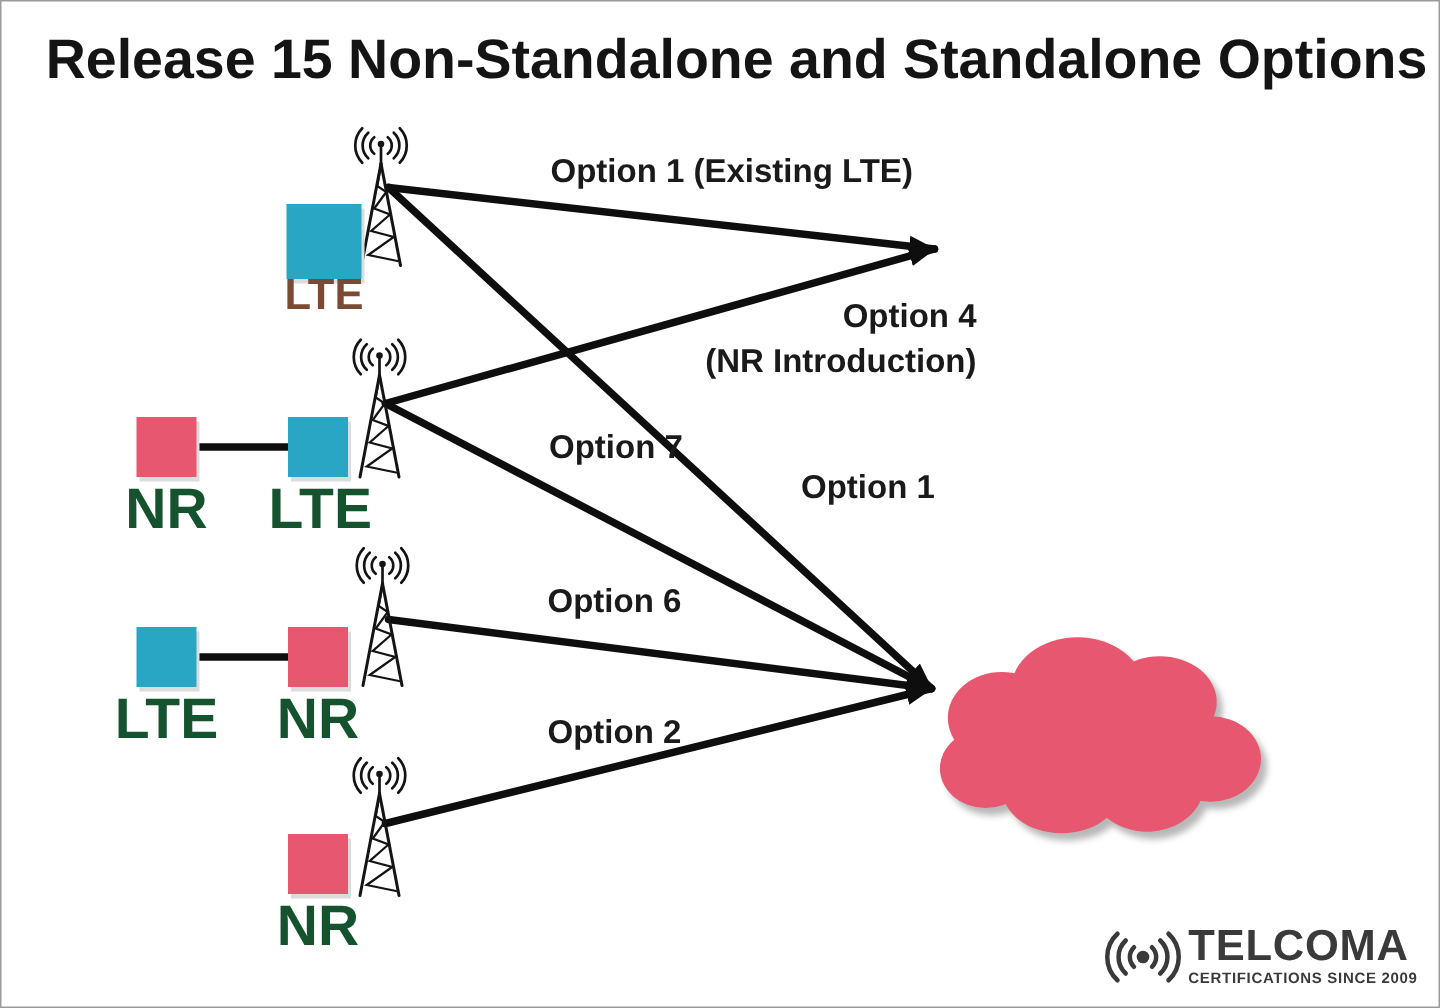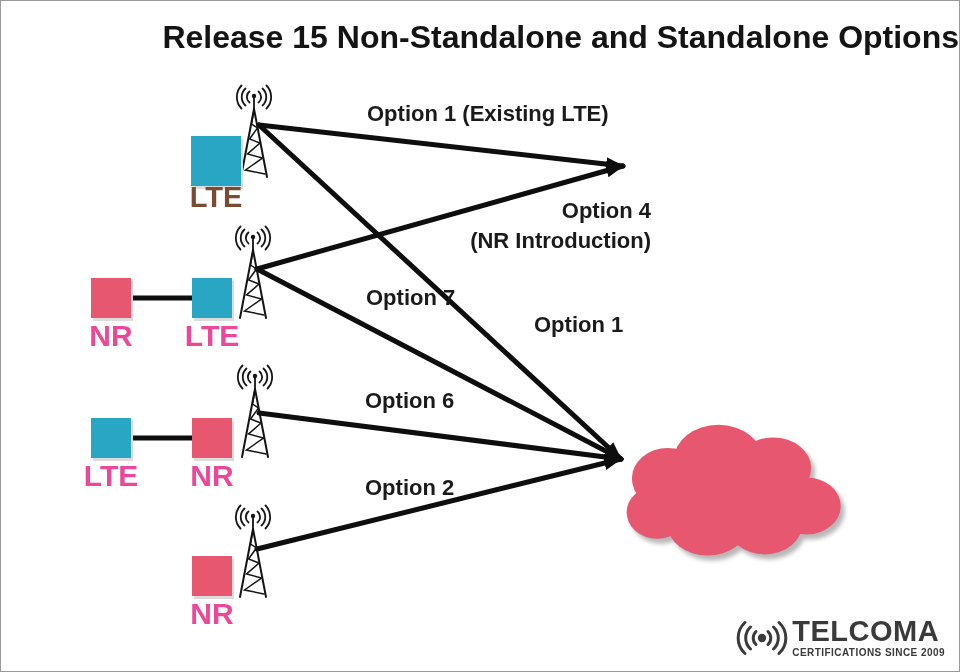--- a/index.html
+++ b/index.html
@@ -2,31 +2,31 @@
 <html><head>
 <meta charset="utf-8">
 <style>
   html,body{margin:0;padding:0;background:#fff;}
   .page{
     position:relative;width:960px;height:672px;box-sizing:border-box;
     background:#ffffff;border:1px solid #9a9a9a;overflow:hidden;
     font-family:"Liberation Sans", sans-serif;color:#141414;
   }
   .title{
-    position:absolute;top:18px;left:0;right:0;text-align:right;
-    font-size:32px;font-weight:700;letter-spacing:0;color:#141414;padding-left:22px;
+    position:absolute;top:18px;left:0;right:0;text-align:center;
+    font-size:37px;font-weight:700;letter-spacing:0;color:#141414;padding-left:22px;
   }
   svg.wires{position:absolute;left:0;top:0;width:960px;height:672px;pointer-events:none;}
   .wires line{stroke:#0e0e0e;stroke-width:5;stroke-linecap:round;}
   .tower{position:absolute;width:50px;height:95px;}
   .tower svg{width:100%;height:100%;}
   .sq{position:absolute;box-shadow:2px 3px 0 #dcdcdc;background:#29a6c3;}
   .sq.pink{background:#e7576f;}
   .boxlabel{
-    position:absolute;font-weight:700;font-size:30px;color:#ec4899;
+    position:absolute;font-weight:700;font-size:38px;color:#14532d;
     text-align:center;line-height:1;
   }
   .boxlabel.brown{color:#7b4a33;font-size:29px;}
   .optlabel{
     position:absolute;font-size:22px;font-weight:700;color:#1a1a1a;
     line-height:1.15;white-space:nowrap;margin-left:36px;
   }
   .optlabel.r{text-align:right;}
   .cloud{position:absolute;display:flex;align-items:center;justify-content:center;}
   .cloud svg.cshape{

